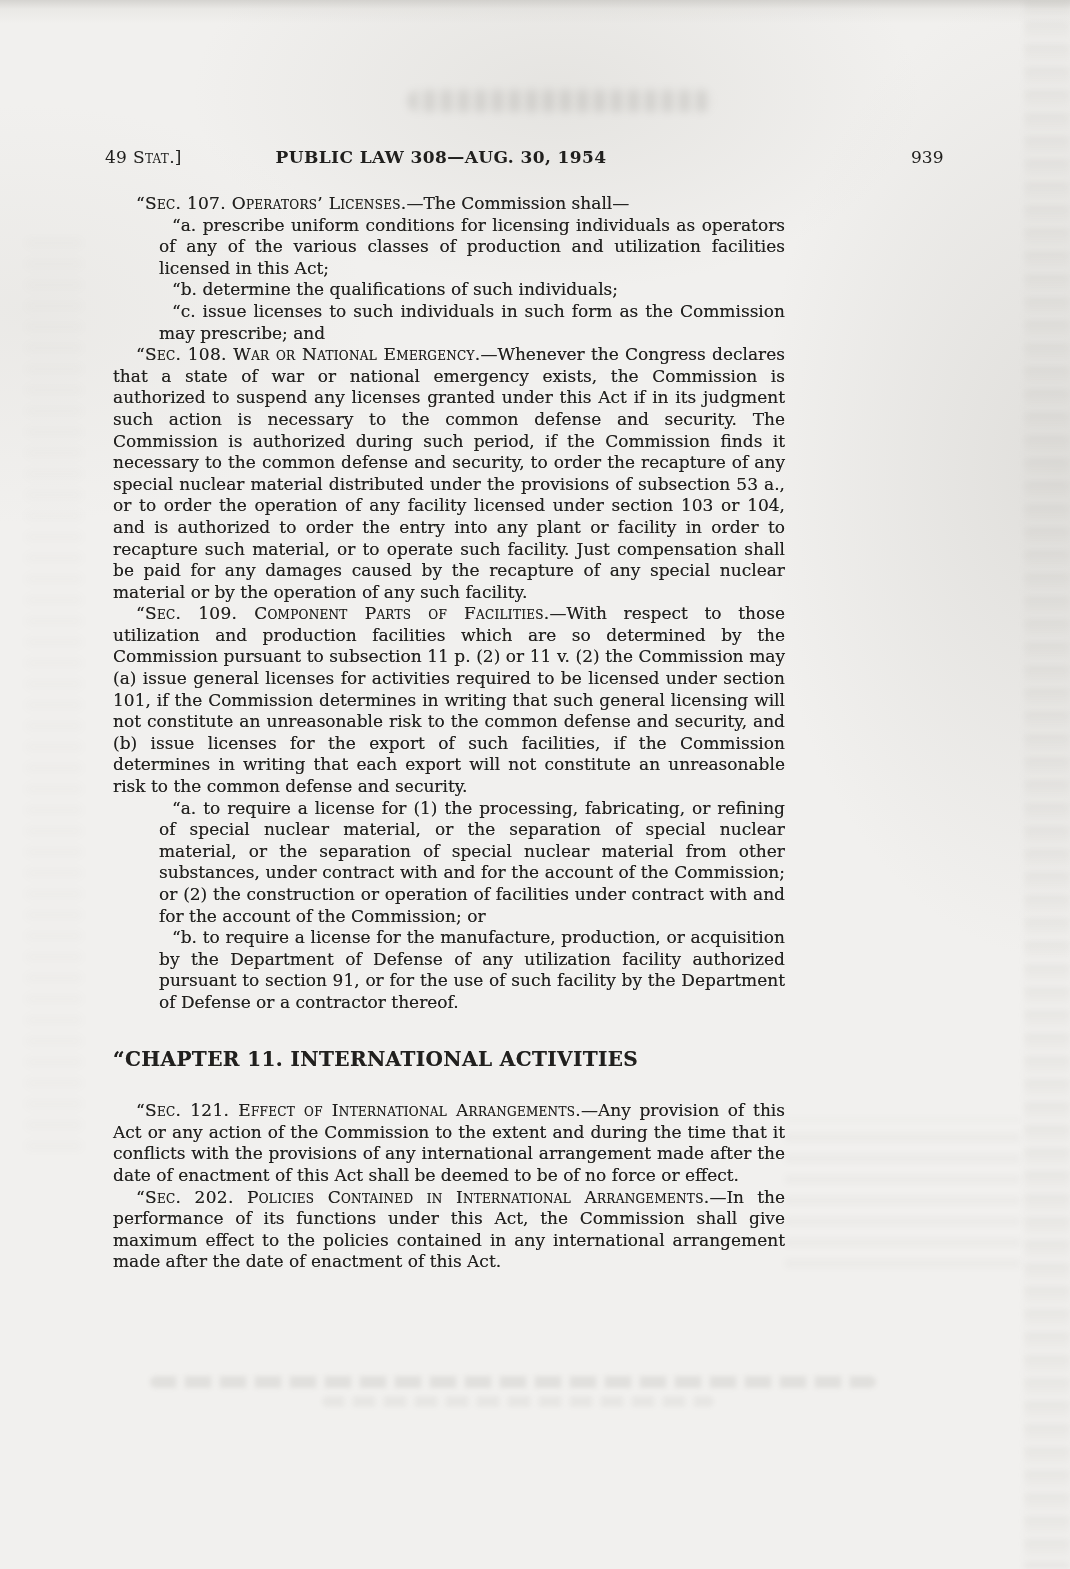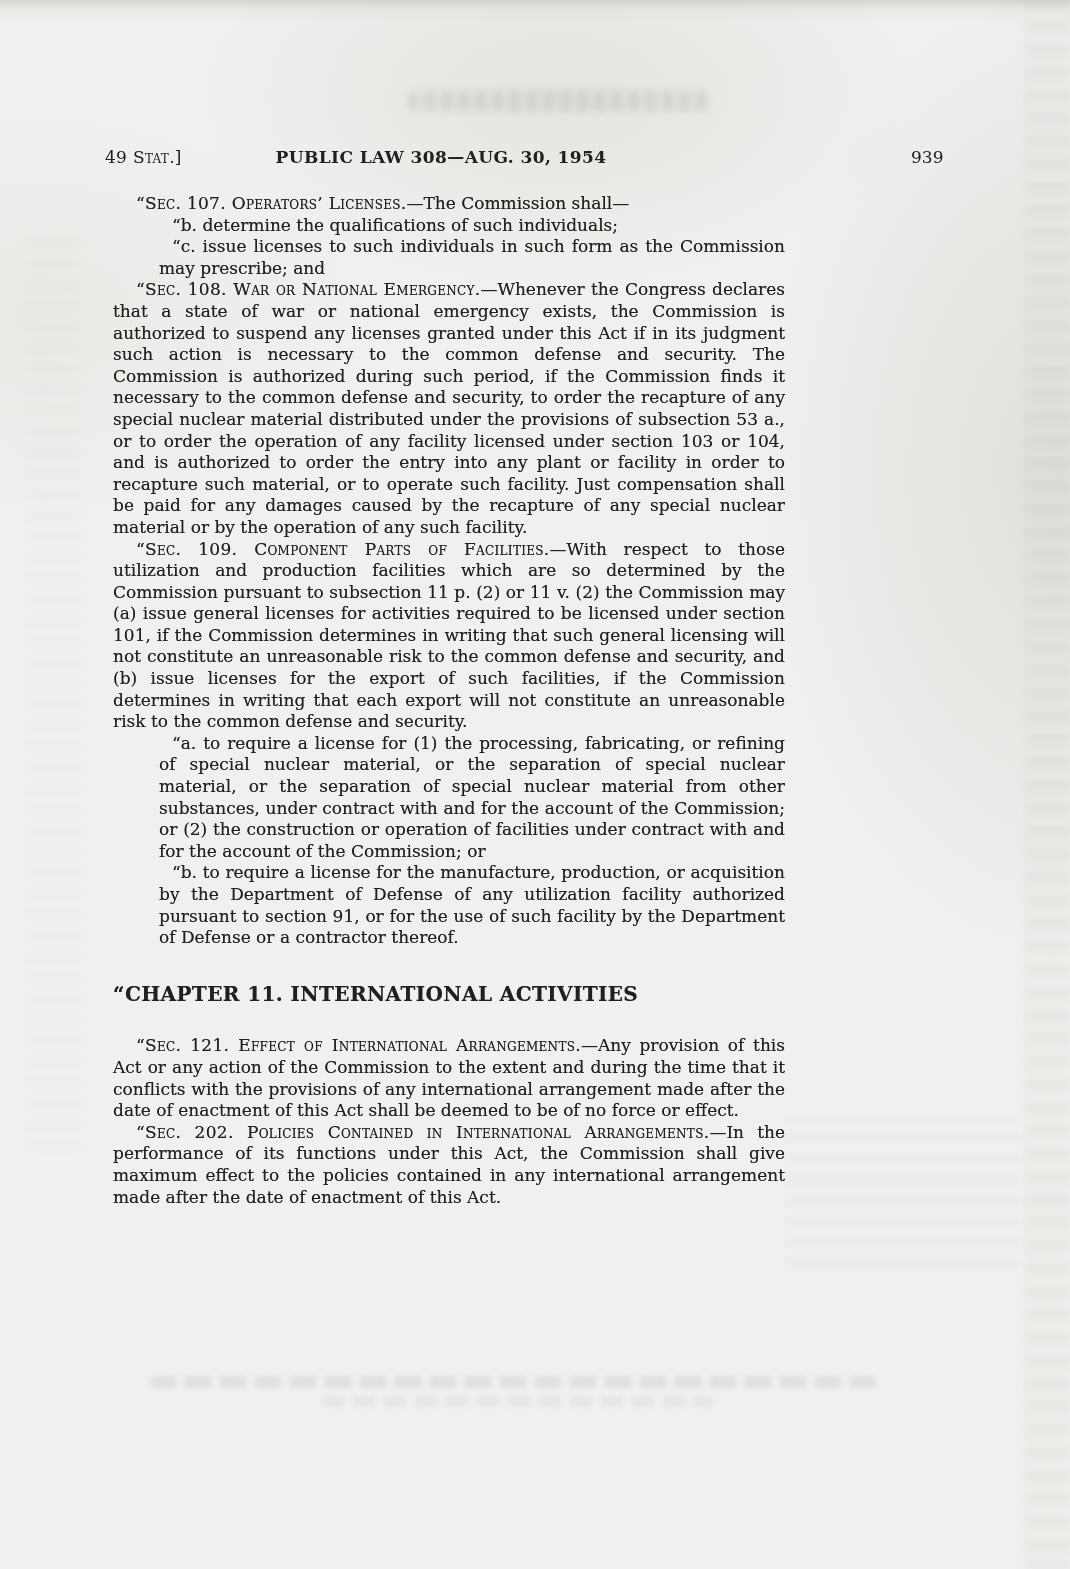--- a/index.html
+++ b/index.html
@@ -104,20 +104,21 @@
   <div class="artifact ghost-bottom-2"></div>
 
   <header class="running-head">
     <span class="stat-label sc">49 Stat.]</span>
     <span class="law-title">PUBLIC LAW 308—AUG. 30, 1954</span>
     <span class="page-number">939</span>
   </header>
 
   <main class="text-block" id="page-body">
       <p class="para section"><span class="sc">“Sec. 107. Operators’ Licenses.</span><span>—The Commission shall—</span></p>
+      <p class="para sub"><span>“a. prescribe uniform conditions for licensing individuals as operators of any of the various classes of production and utilization facilities licensed in this Act;</span></p>
       <p class="para sub"><span>“b. determine the qualifications of such individuals;</span></p>
       <p class="para sub"><span>“c. issue licenses to such individuals in such form as the Commission may prescribe; and</span></p>
       <p class="para section"><span class="sc">“Sec. 108. War or National Emergency.</span><span>—Whenever the Congress declares that a state of war or national emergency exists, the Commission is authorized to suspend any licenses granted under this Act if in its judgment such action is necessary to the common defense and security. The Commission is authorized during such period, if the Commission finds it necessary to the common defense and security, to order the recapture of any special nuclear material distributed under the provisions of subsection 53 a., or to order the operation of any facility licensed under section 103 or 104, and is authorized to order the entry into any plant or facility in order to recapture such material, or to operate such facility. Just compensation shall be paid for any damages caused by the recapture of any special nuclear material or by the operation of any such facility.</span></p>
       <p class="para section"><span class="sc">“Sec. 109. Component Parts of Facilities.</span><span>—With respect to those utilization and production facilities which are so determined by the Commission pursuant to subsection 11 p. (2) or 11 v. (2) the Commission may (a) issue general licenses for activities required to be licensed under section 101, if the Commission determines in writing that such general licensing will not constitute an unreasonable risk to the common defense and security, and (b) issue licenses for the export of such facilities, if the Commission determines in writing that each export will not constitute an unreasonable risk to the common defense and security.</span></p>
       <p class="para sub"><span>“a. to require a license for (1) the processing, fabricating, or refining of special nuclear material, or the separation of special nuclear material, or the separation of special nuclear material from other substances, under contract with and for the account of the Commission; or (2) the construction or operation of facilities under contract with and for the account of the Commission; or</span></p>
       <p class="para sub"><span>“b. to require a license for the manufacture, production, or acquisition by the Department of Defense of any utilization facility authorized pursuant to section 91, or for the use of such facility by the Department of Defense or a contractor thereof.</span></p>
       <h2 class="chapter-heading">“CHAPTER 11. INTERNATIONAL ACTIVITIES</h2>
       <p class="para section"><span class="sc">“Sec. 121. Effect of International Arrangements.</span><span>—Any provision of this Act or any action of the Commission to the extent and during the time that it conflicts with the provisions of any international arrangement made after the date of enactment of this Act shall be deemed to be of no force or effect.</span></p>
       <p class="para section"><span class="sc">“Sec. 202. Policies Contained in International Arrangements.</span><span>—In the performance of its functions under this Act, the Commission shall give maximum effect to the policies contained in any international arrangement made after the date of enactment of this Act.</span></p>
     </main>

